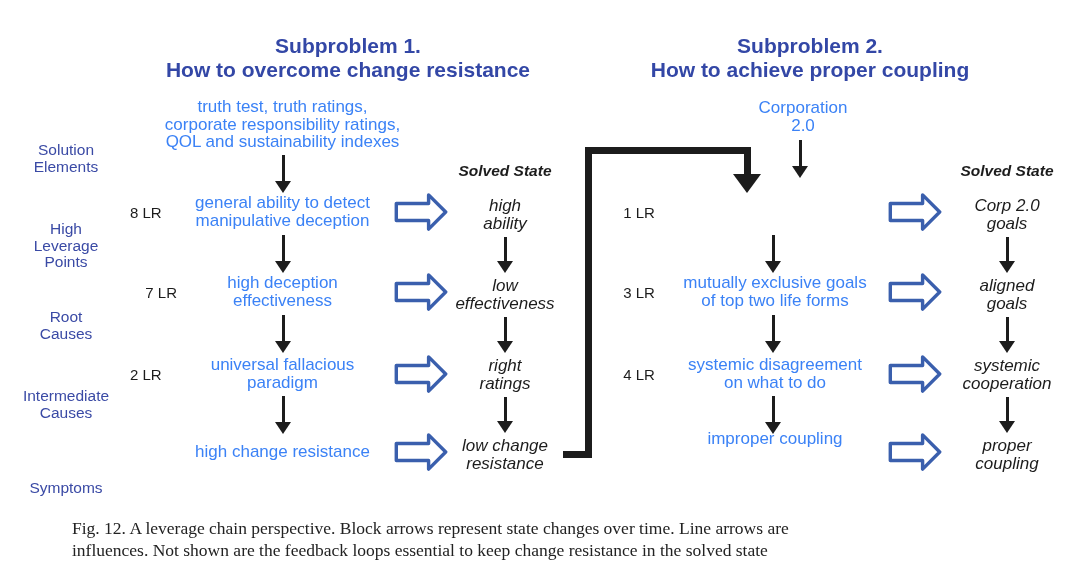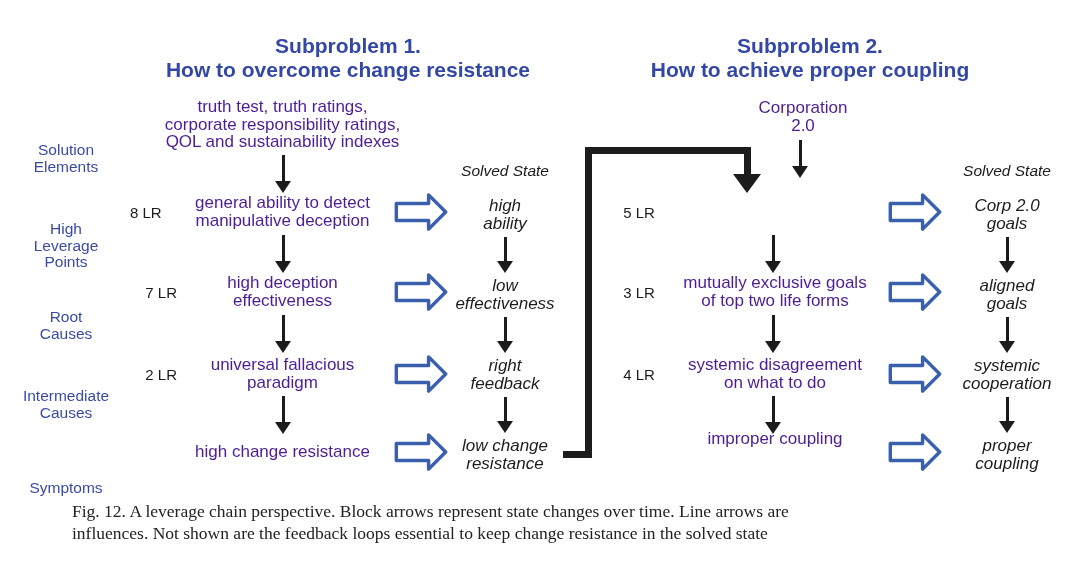--- a/index.html
+++ b/index.html
@@ -10,49 +10,49 @@
   .title{
     position:absolute;top:34px;text-align:center;white-space:pre-line;
     font-size:21px;line-height:24px;font-weight:bold;color:#3347a6;
   }
   .rowlbl{
     position:absolute;left:0;width:132px;text-align:center;white-space:pre-line;
     font-size:15.5px;line-height:16.5px;color:#3a4aa5;margin-top:32px;
   }
   .txt{
     position:absolute;text-align:center;white-space:pre-line;
-    font-size:17px;line-height:17.5px;color:#4c1d95;
+    font-size:17px;line-height:17.5px;color:#3b82f6;
   }
   .lr{
     position:absolute;font-size:15px;color:#1c1c1c;white-space:nowrap;
   }
   .solhead{
     position:absolute;text-align:center;font-style:italic;
-    font-size:15.5px;color:#1c1c1c;white-space:pre-line;
+    font-size:15.5px;color:#1c1c1c;white-space:pre-line;font-weight:bold;
   }
   .sol{
     position:absolute;text-align:center;font-style:italic;white-space:pre-line;
     font-size:17px;line-height:17.5px;color:#1c1c1c;
   }
   
   .tarrow{position:absolute;width:16px;}
   .tarrow .stem{position:absolute;left:6.5px;top:0;bottom:10px;width:3px;background:#1c1c1c;}
   .tarrow .head{position:absolute;left:0;bottom:0;width:0;height:0;
     border-left:8px solid transparent;border-right:8px solid transparent;
     border-top:12px solid #1c1c1c;}
   
   .barrow{position:absolute;}
   .barrow polygon{fill:#ffffff;stroke:#3a5fad;stroke-width:3.6;stroke-linejoin:round;}
   
   .thick{position:absolute;background:#1c1c1c;}
   .thick-head{position:absolute;width:0;height:0;
     border-left:14px solid transparent;border-right:14px solid transparent;
     border-top:19px solid #1c1c1c;}
   .caption{
-    position:absolute;left:72px;top:501px;width:960px;
+    position:absolute;left:72px;top:518px;width:960px;
     font-family:"Liberation Serif", serif;font-size:17.5px;line-height:21.5px;
     color:#222222;white-space:pre-line;
   }
 </style>
 </head>
 <body>
 
 <div class="scene">
 
   <div class="title" style="left:103px;width:490px">Subproblem 1.
@@ -74,21 +74,21 @@
   <div class="txt" style="left:145px;top:98px;width:275px">truth test, truth ratings,
 corporate responsibility ratings,
 QOL and sustainability indexes</div>
 
   <div class="lr" style="left:130px;top:204px;width:47px;text-align:left">8 LR</div>
   <div class="txt" style="left:145px;top:194px;width:275px">general ability to detect
 manipulative deception</div>
   <div class="lr" style="left:130px;top:284px;width:47px;text-align:right">7 LR</div>
   <div class="txt" style="left:145px;top:274px;width:275px">high deception
 effectiveness</div>
-  <div class="lr" style="left:130px;top:366px;width:47px;text-align:right">2 LR</div>
+  <div class="lr" style="left:130px;top:366px;width:47px;text-align:left">2 LR</div>
   <div class="txt" style="left:145px;top:356px;width:275px">universal fallacious
 paradigm</div>
   <div class="txt" style="left:145px;top:443px;width:275px">high change resistance</div>
 
   <div class="tarrow" style="left:275px;top:155px;height:38px">
       <span class="stem"></span>
       <span class="head"></span>
     </div>
   <div class="tarrow" style="left:275px;top:235px;height:38px">
       <span class="stem"></span>
@@ -115,41 +115,41 @@
   <svg class="barrow" style="left:394px;top:433px" width="54" height="38" viewBox="0 0 56 40">
       <polygon points="2,11 36,11 36,2 54,20 36,38 36,29 2,29"></polygon>
     </svg>
 
   <div class="solhead" style="left:420px;top:162px;width:170px">Solved State</div>
   <div class="sol" style="left:420px;top:197px;width:170px">high
 ability</div>
   <div class="sol" style="left:420px;top:277px;width:170px">low
 effectiveness</div>
   <div class="sol" style="left:420px;top:357px;width:170px">right
-feedback</div>
+ratings</div>
   <div class="sol" style="left:420px;top:437px;width:170px">low change
 resistance</div>
 
   <div class="tarrow" style="left:497px;top:237px;height:36px">
       <span class="stem"></span>
       <span class="head"></span>
     </div>
   <div class="tarrow" style="left:497px;top:317px;height:36px">
       <span class="stem"></span>
       <span class="head"></span>
     </div>
   <div class="tarrow" style="left:497px;top:397px;height:36px">
       <span class="stem"></span>
       <span class="head"></span>
     </div>
 
   <div class="txt" style="left:703px;top:99px;width:200px">Corporation
 2.0</div>
 
-  <div class="lr" style="left:618px;top:204px;width:42px;text-align:center">5 LR</div>
+  <div class="lr" style="left:618px;top:204px;width:42px;text-align:center">1 LR</div>
   <div class="lr" style="left:618px;top:284px;width:42px;text-align:center">3 LR</div>
   <div class="txt" style="left:640px;top:274px;width:270px">mutually exclusive goals
 of top two life forms</div>
   <div class="lr" style="left:618px;top:366px;width:42px;text-align:center">4 LR</div>
   <div class="txt" style="left:640px;top:356px;width:270px">systemic disagreement
 on what to do</div>
   <div class="txt" style="left:640px;top:430px;width:270px">improper coupling</div>
 
   <div class="tarrow" style="left:792px;top:140px;height:38px">
       <span class="stem"></span>

